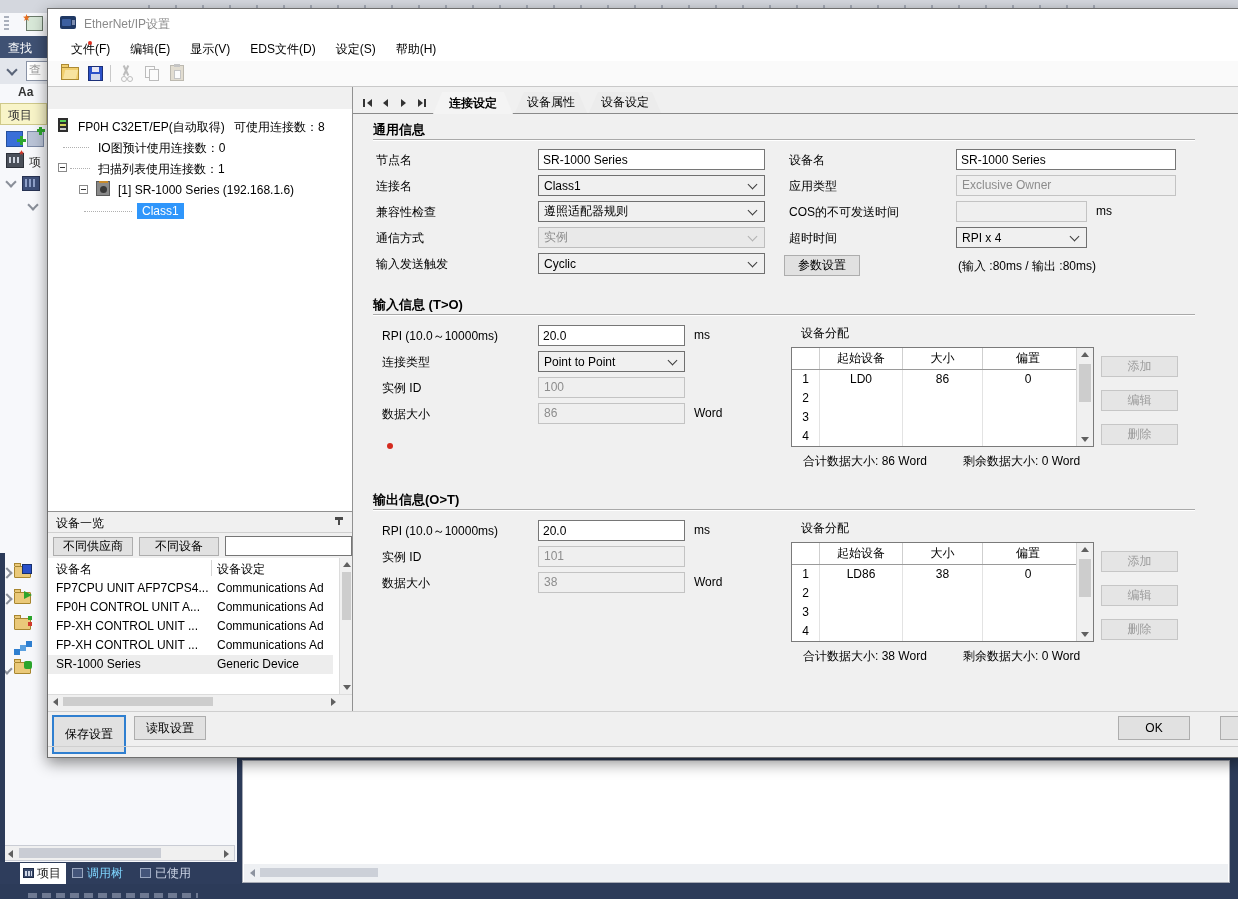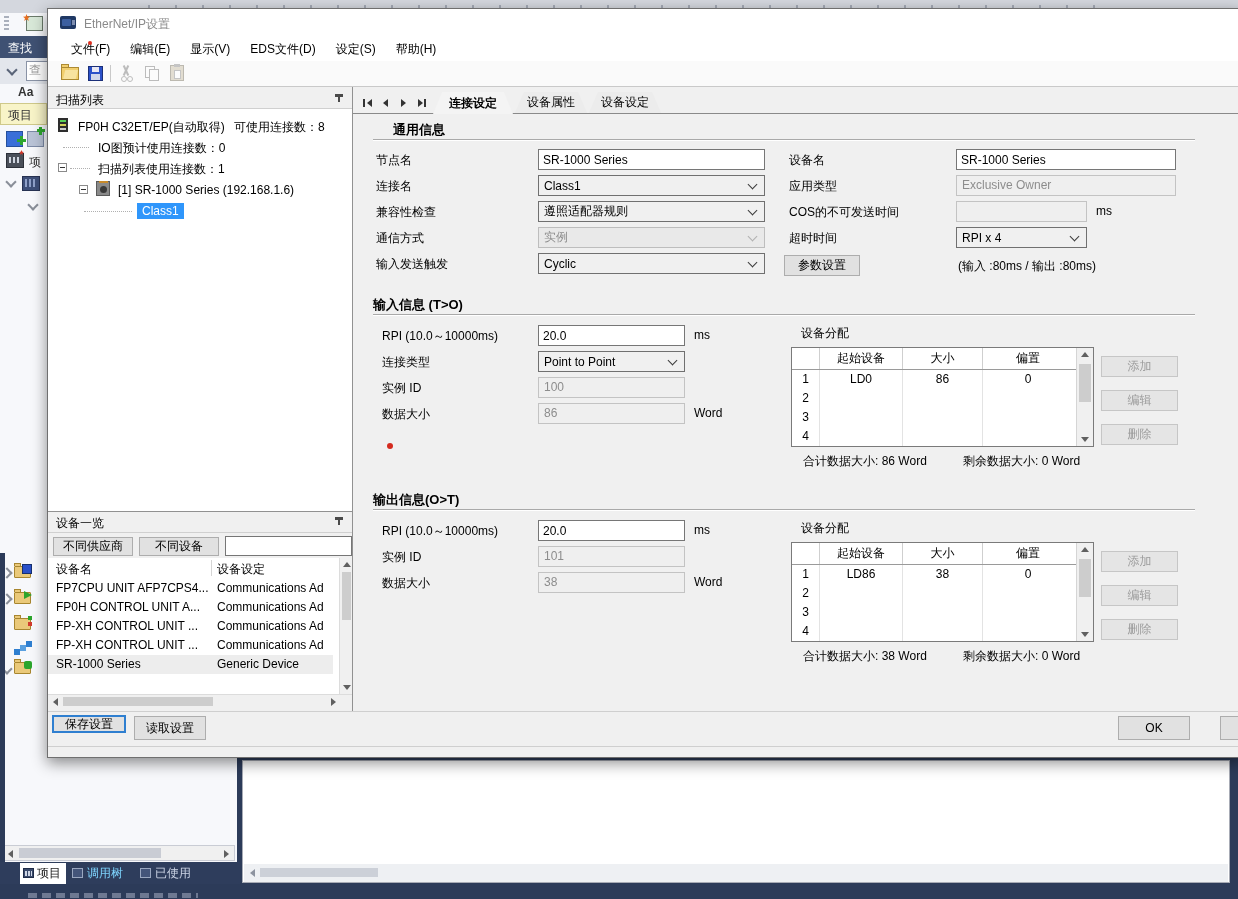--- a/index.html
+++ b/index.html
@@ -198,24 +198,20 @@
         <div class="abs" style="left:1px;top:0;width:8px;height:10px;background:#fff;border:1px solid #8a8a8a;"></div>
         <div class="abs" style="left:5px;top:3px;width:8px;height:10px;background:#fff;border:1px solid #8a8a8a;"></div>
       </div>
       <div class="abs" style="left:122px;top:4px;width:14px;height:16px;opacity:.55;background:#cfc7b0;border:1px solid #8a8474;box-sizing:border-box;">
         <div class="abs" style="left:3px;top:-2px;width:6px;height:3px;background:#9a9a9a;"></div>
         <div class="abs" style="left:3px;top:4px;width:7px;height:9px;background:#fff;border:1px solid #9a9a9a;box-sizing:border-box;"></div>
       </div>
     </div>
 
     <div class="abs" style="left:0;top:78px;width:305px;height:424px;border-right:1px solid #919191;box-sizing:border-box;">
-      <div class="abs" style="left:0;top:2px;width:304px;height:20px;background:#f0f0f0;border-bottom:1px solid #d0d0d0;box-sizing:border-box;">
-        <span class="abs" style="left:8px;top:3px;">扫描列表</span>
-        <span class="pin" style="left:286px;top:4px;"></span>
-      </div>
       <div class="abs" style="left:0;top:22px;width:304px;height:402px;background:#fff;">
 
         <div class="abs" style="left:0;top:8px;width:304px;height:18px;">
           <span class="abs" style="left:10px;top:1px;width:10px;height:14px;background:#2e2e2e;">
             <span class="abs" style="left:2px;top:2px;width:6px;height:2px;background:#58d058;"></span>
             <span class="abs" style="left:2px;top:6px;width:6px;height:2px;background:#d0d058;"></span>
             <span class="abs" style="left:2px;top:10px;width:6px;height:2px;background:#cccccc;"></span>
           </span>
           <span class="abs lbl" style="left:30px;top:2px;">FP0H C32ET/EP(自动取得)</span>
           <span class="abs lbl" style="left:186px;top:2px;">可使用连接数：8</span>
@@ -320,21 +316,21 @@
     <div class="tab active" style="left:385px;width:80px;">
         <span>连接设定</span>
       </div>
     <div class="tab" style="left:467px;width:72px;">
         <span>设备属性</span>
       </div>
     <div class="tab" style="left:541px;width:72px;">
         <span>设备设定</span>
       </div>
 
-    <div class="ghead" style="left:325px;top:112px;margin-left:20px;">通用信息</div>
+    <div class="ghead" style="left:325px;top:112px;">通用信息</div>
     <div class="grpline" style="left:325px;top:130px;width:822px;"></div>
 
     <span class="abs lbl" style="left:328px;top:143px;">节点名</span>
     <input class="tin" style="left: 490px; top: 140px; width: 227px;" value="SR-1000 Series">
     <span class="abs lbl" style="left:741px;top:143px;">设备名</span>
     <input class="tin" style="left: 908px; top: 140px; width: 220px;" value="SR-1000 Series">
 
     <span class="abs lbl" style="left:328px;top:169px;">连接名</span>
     <div class="sel" style="left:490px;top:166px;width:227px;">
         <span>Class1</span>
@@ -515,21 +511,21 @@
     <div class="wbtn dis" style="left:1053px;top:576px;width:77px;height:21px;">
         <span>编辑</span>
       </div>
     <div class="wbtn dis" style="left:1053px;top:610px;width:77px;height:21px;">
         <span>删除</span>
       </div>
     <span class="abs lbl" style="left:755px;top:639px;">合计数据大小: 38 Word</span>
     <span class="abs lbl" style="left:915px;top:639px;">剩余数据大小: 0 Word</span>
 
     <div class="abs" style="left:0;top:702px;width:1195px;height:1px;background:#cfcfcf;"></div>
-    <div class="wbtn focus" style="left:4px;top:706px;width:74px;height:18px;">
+    <div class="wbtn focus" style="left:4px;top:706px;width:74px;height:39px;">
         <span>保存设置</span>
       </div>
     <div class="wbtn" style="left:86px;top:707px;width:72px;height:24px;">
         <span>读取设置</span>
       </div>
     <div class="wbtn" style="left:1070px;top:707px;width:72px;height:24px;">
         <span>OK</span>
       </div>
     <div class="wbtn" style="left:1172px;top:707px;width:72px;height:24px;justify-content:flex-start;padding-left:24px;"></div>
     <div class="abs" style="left:0;top:737px;width:1195px;height:1px;background:#cfcfcf;"></div>

